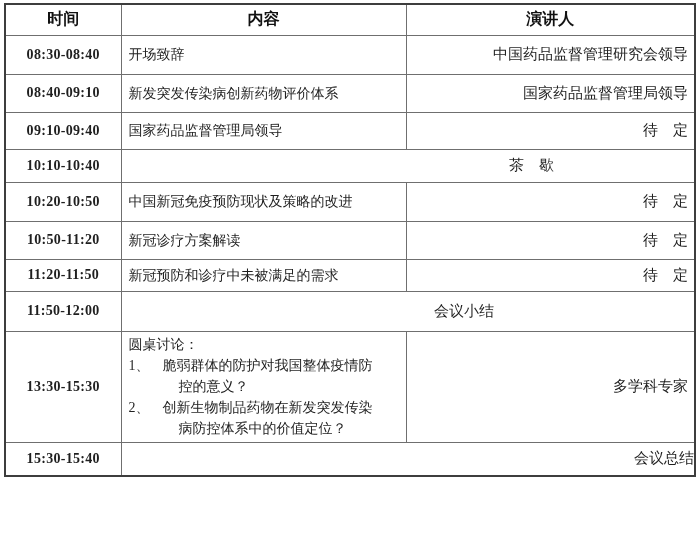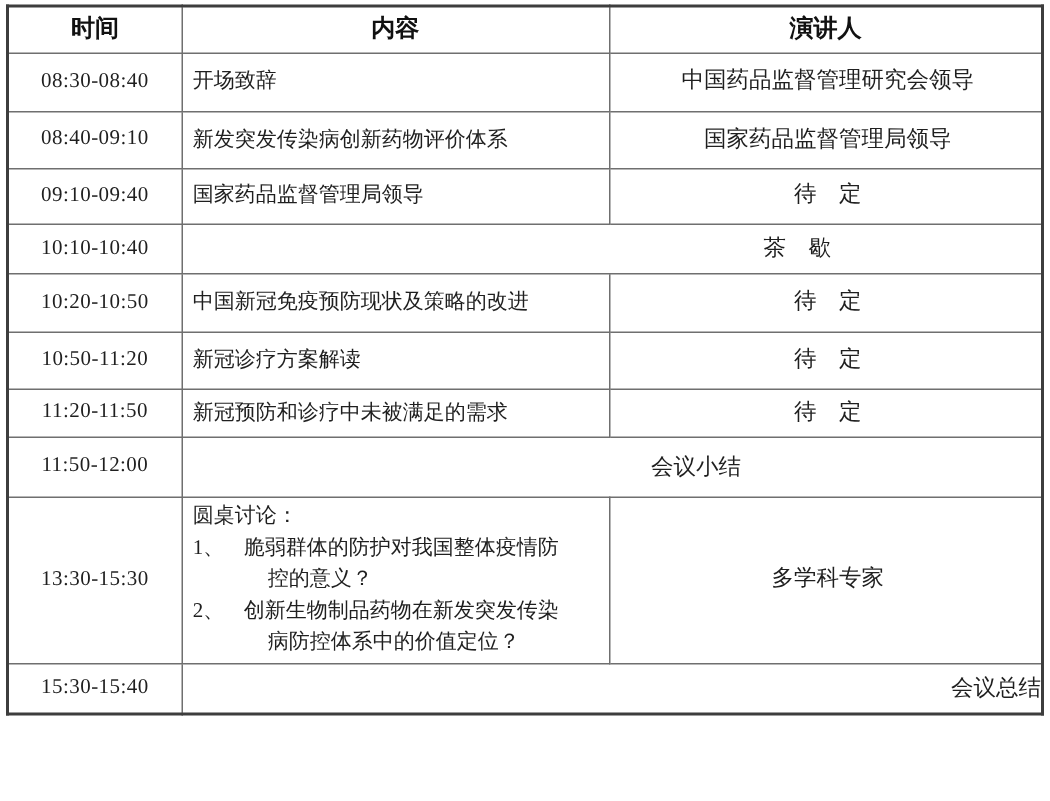--- a/index.html
+++ b/index.html
@@ -30,31 +30,32 @@
     text-align: center;
     color: #111;
   }
   tr.hdr { height: 31px; }
 
   td.c-time {
     text-align: center;
     font-size: 14px;
     letter-spacing: 0.3px;
     white-space: nowrap;
+    font-weight: bold;
   }
   td.c-content {
     font-size: 14px;
     text-align: left;
     padding-left: 7px;
     padding-right: 8px;
     line-height: 21px;
   }
   td.c-speaker {
     font-size: 15px;
-    text-align: center;
+    text-align: right;
     padding-left: 9px;
     line-height: 21px;
   }
   td.c-merged {
     font-size: 15px;
     text-align: right;
   }
   
   td.m-tea     { padding-right: 140px; }
   td.m-summary { padding-right: 200px; }

